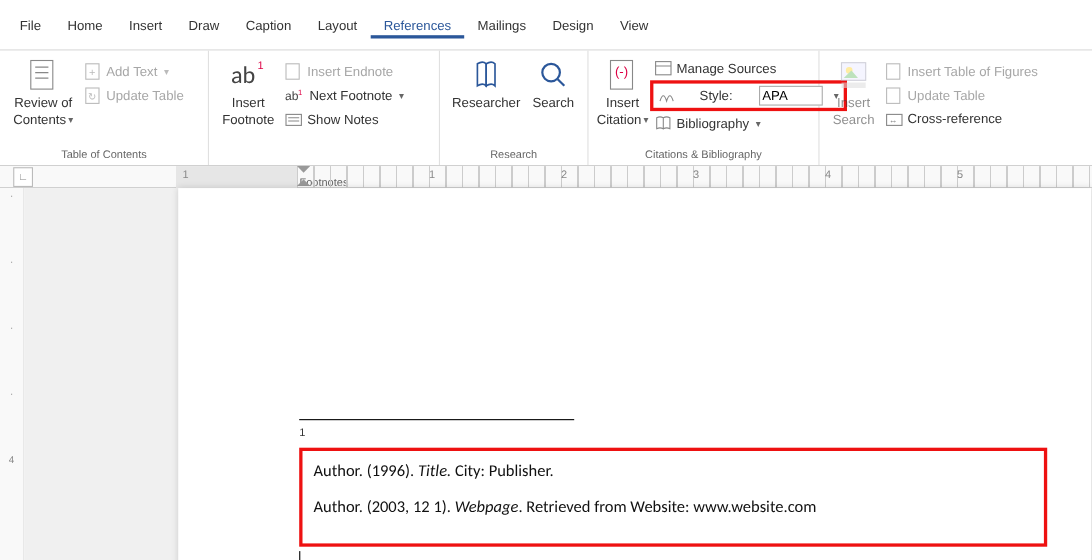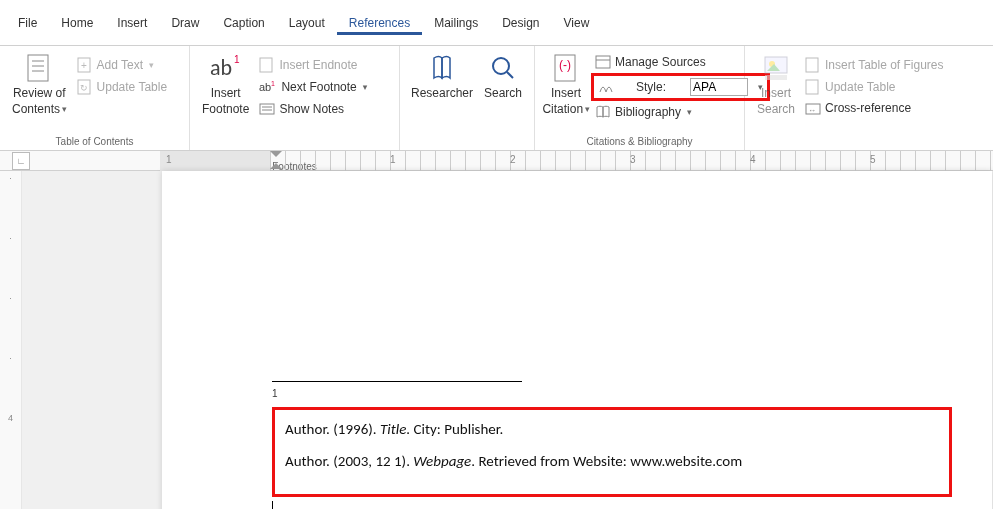--- a/index.html
+++ b/index.html
@@ -167,20 +167,21 @@
       <div class="bigbtn">
         <span class="ic">
             <svg width="28" height="28">
               <circle cx="12" cy="12" r="8" fill="none" stroke="#2b579a" stroke-width="2"></circle>
               <line x1="18" y1="18" x2="24" y2="24" stroke="#2b579a" stroke-width="2"></line>
             </svg>
           </span>
         <span class="lbl">Search</span>
       </div>
     </div>
+    <div class="group-label">Research</div>
   </div>
 
   <div class="group" style="width:210px;">
     <div class="group-body">
       <div class="bigbtn">
         <span class="ic">
             <svg width="30" height="30">
               <rect x="4" y="2" width="20" height="26" fill="#fff" stroke="#888"></rect>
               <text x="8" y="16" font-size="12" fill="#d04">(-)</text>
             </svg>

